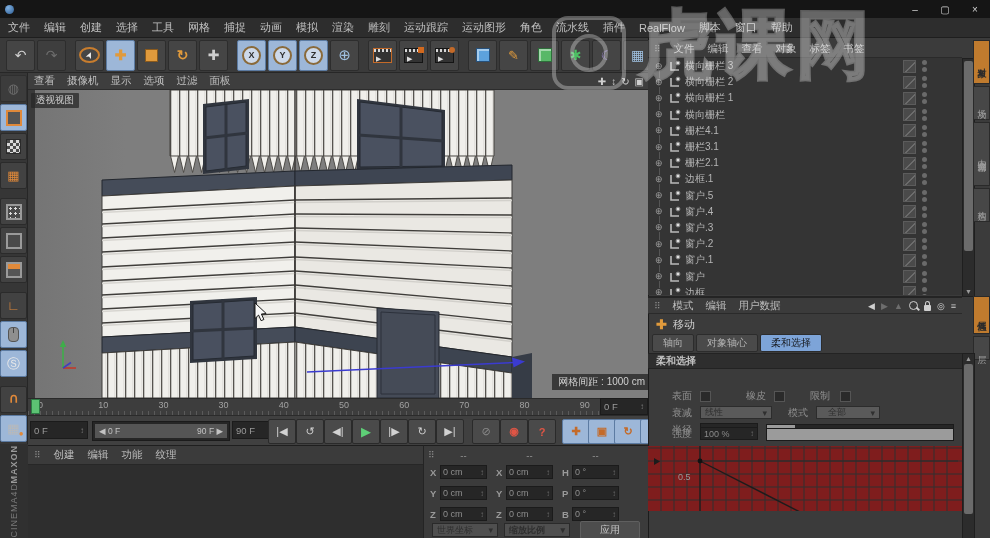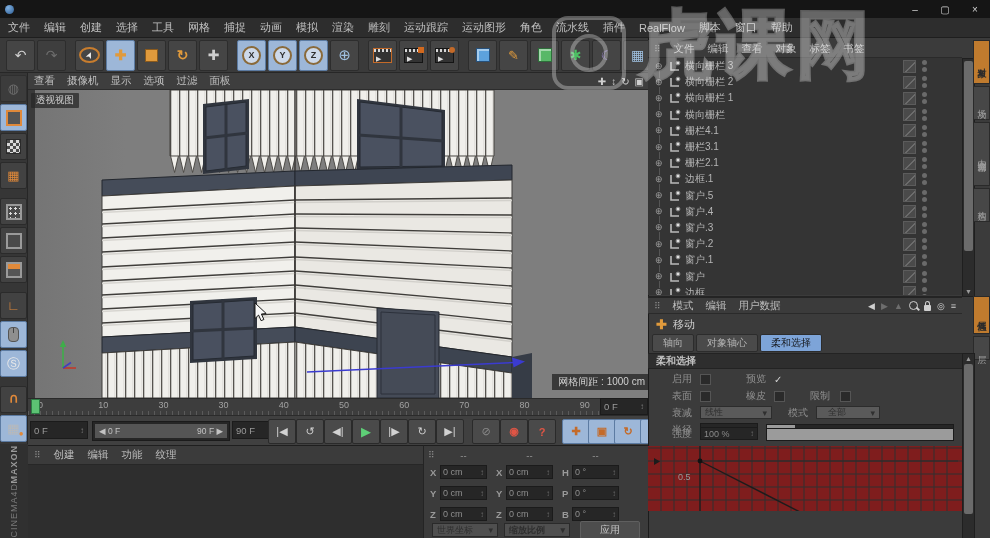--- a/index.html
+++ b/index.html
@@ -807,26 +807,20 @@
     <span style="color:#e09a3c;font-weight:bold;font-size:13px;">✚</span>
     <span>移动</span>
   </div>
   <div class="atabs abs">
     <span class="atab">轴向</span>
     <span class="atab">对象轴心</span>
     <span class="atab on">柔和选择</span>
   </div>
   <div class="asection abs">柔和选择</div>
 
-  <div class="arow" style="top:371px;">
-    <span class="alab" style="left:24px;">启用</span>
-    <span class="chk" style="left:52px;top:3px;"></span>
-    <span class="alab" style="left:98px;">预览</span>
-    <span class="alab" style="left:126px;color:#d2d2d2;">✓</span>
-  </div>
   <div class="arow" style="top:388px;">
     <span class="alab" style="left:24px;">表面</span>
     <span class="chk" style="left:52px;top:3px;"></span>
     <span class="alab" style="left:98px;">橡皮</span>
     <span class="chk" style="left:126px;top:3px;"></span>
     <span class="alab" style="left:162px;">限制</span>
     <span class="chk" style="left:192px;top:3px;"></span>
   </div>
   <div class="arow" style="top:405px;">
     <span class="alab" style="left:24px;">衰减</span>

